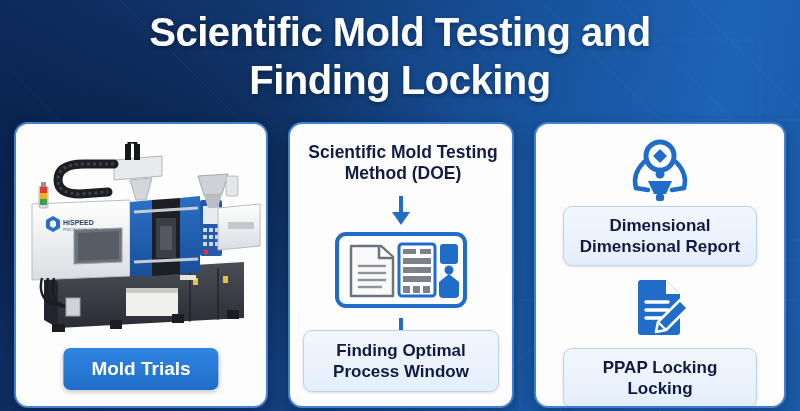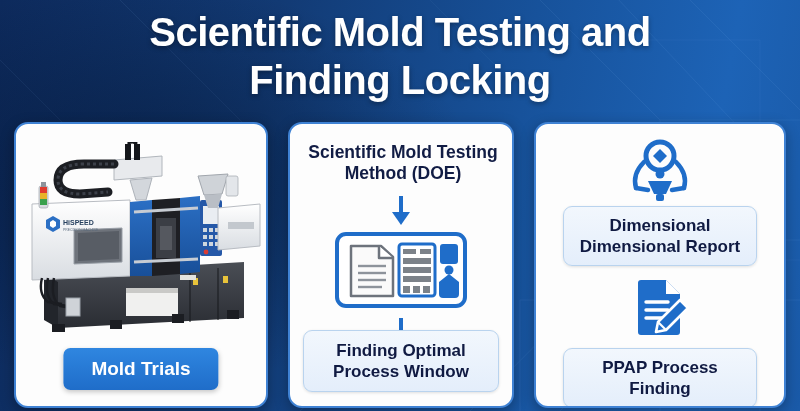--- a/index.html
+++ b/index.html
@@ -327,18 +327,18 @@
           <path d="M18 26 L40 26"></path>
             <path d="M18 34 L40 34"></path>
             <path d="M18 42 L34 42"></path>
         </g>
         <path d="M52 24 L60 32 L38 54 L28 56 L30 46 Z" fill="#1f6dc9" stroke="#ffffff" stroke-width="2.6" stroke-linejoin="round"></path>
         <path d="M30 46 L38 54" stroke="#ffffff" stroke-width="2.2"></path>
       </svg>
     </div>
 
     <div class="label-box" id="box-ppap">
-      <span>PPAP Process</span><br>
-      <span>Finding</span>
+      <span>PPAP Locking</span><br>
+      <span>Locking</span>
     </div>
   </div>
 
 </div>
 
 </body></html>

